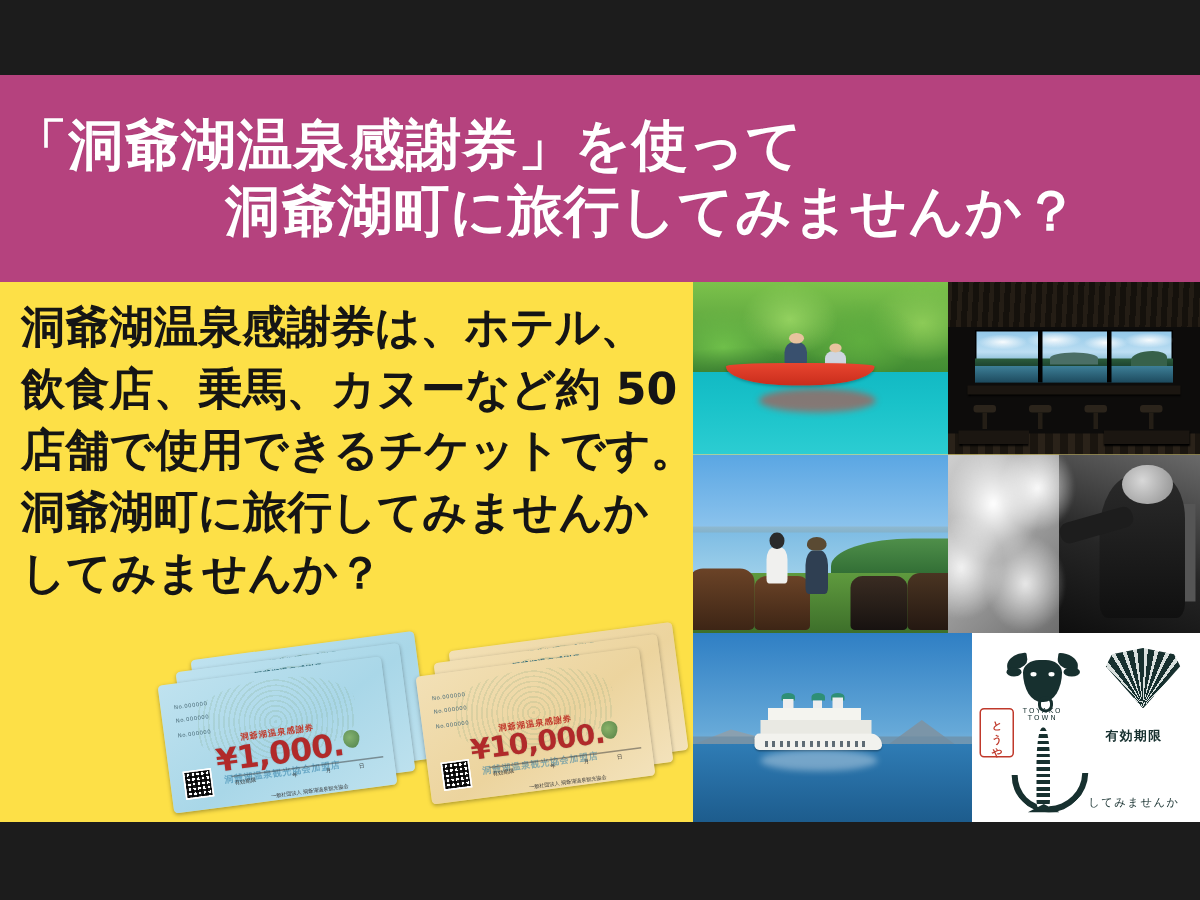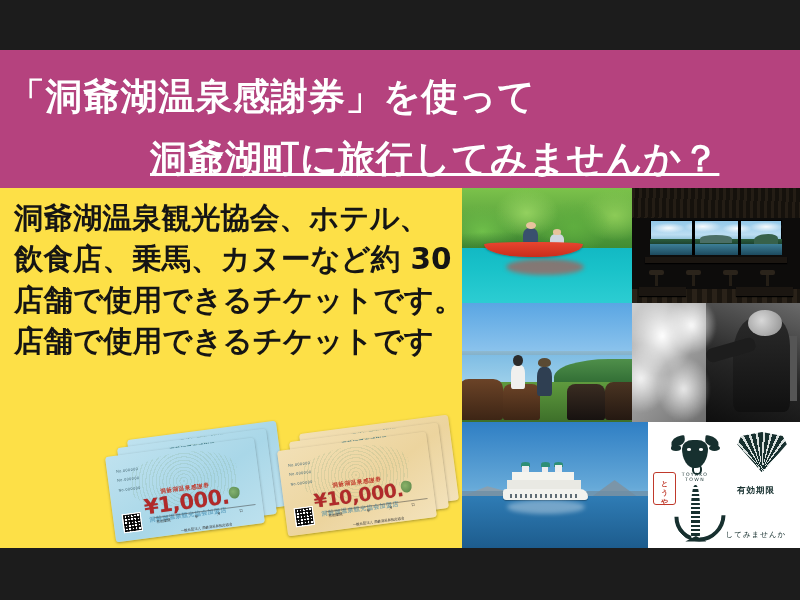--- a/index.html
+++ b/index.html
@@ -15,21 +15,21 @@
 
   
   #slide{position:absolute;left:0;top:50px;width:800px;height:498px;background:#fde047;overflow:hidden;}
 
   
   #header-band{position:absolute;left:0;top:0;width:800px;height:138px;
                background:#b5427e;overflow:hidden;}
   .hl{position:absolute;color:#ffffff;font-weight:700;white-space:nowrap;
       font-size:37px;letter-spacing:.5px;text-shadow:0 0 1px rgba(0,0,0,.12);}
   .hl1{left:8px;top:22px;}
-  .hl2{left:150px;top:84px;text-decoration:underline;}
+  .hl2{left:150px;top:66px;}
 
   
   #body-copy{position:absolute;left:14px;top:148px;width:452px;}
   #body-copy p{margin:0;color:#151515;font-weight:700;font-size:29.5px;
                line-height:41px;letter-spacing:0px;}
 
   
   #tickets{position:absolute;left:100px;top:372px;width:360px;height:126px;}
   .tk-group{position:absolute;width:175px;height:112px;}
   .tk-g1{left:10px;top:8px;}
@@ -264,24 +264,25 @@
   <div class="bar bar-top"></div>
 
   <div id="slide">
 
     <div id="header-band">
       <div class="hl hl1">「洞爺湖温泉感謝券」を使って</div>
       <div class="hl hl2">洞爺湖町に旅行してみませんか？</div>
     </div>
 
     <div id="body-copy">
-      <p>洞爺湖温泉観光協会、ホテル、</p>
-      <p>飲食店、乗馬、カヌーなど約 30</p>
+      <p>洞爺湖温泉感謝券は、ホテル、</p>
+      <p>飲食店、乗馬、カヌーなど約 50</p>
       <p>店舗で使用できるチケットです。</p>
-      <p>店舗で使用できるチケットです</p>
+      <p>洞爺湖町に旅行してみませんか</p>
+      <p>してみませんか？</p>
     </div>
 
     <div id="tickets">
 
       <div class="tk-group tk-g1">
         <div class="tk blue tk-b3">
           <div class="tk-face">
             <div class="tk-guil"></div>
             <div class="tk-hdr">洞爺湖温泉感謝券</div>
           </div>

